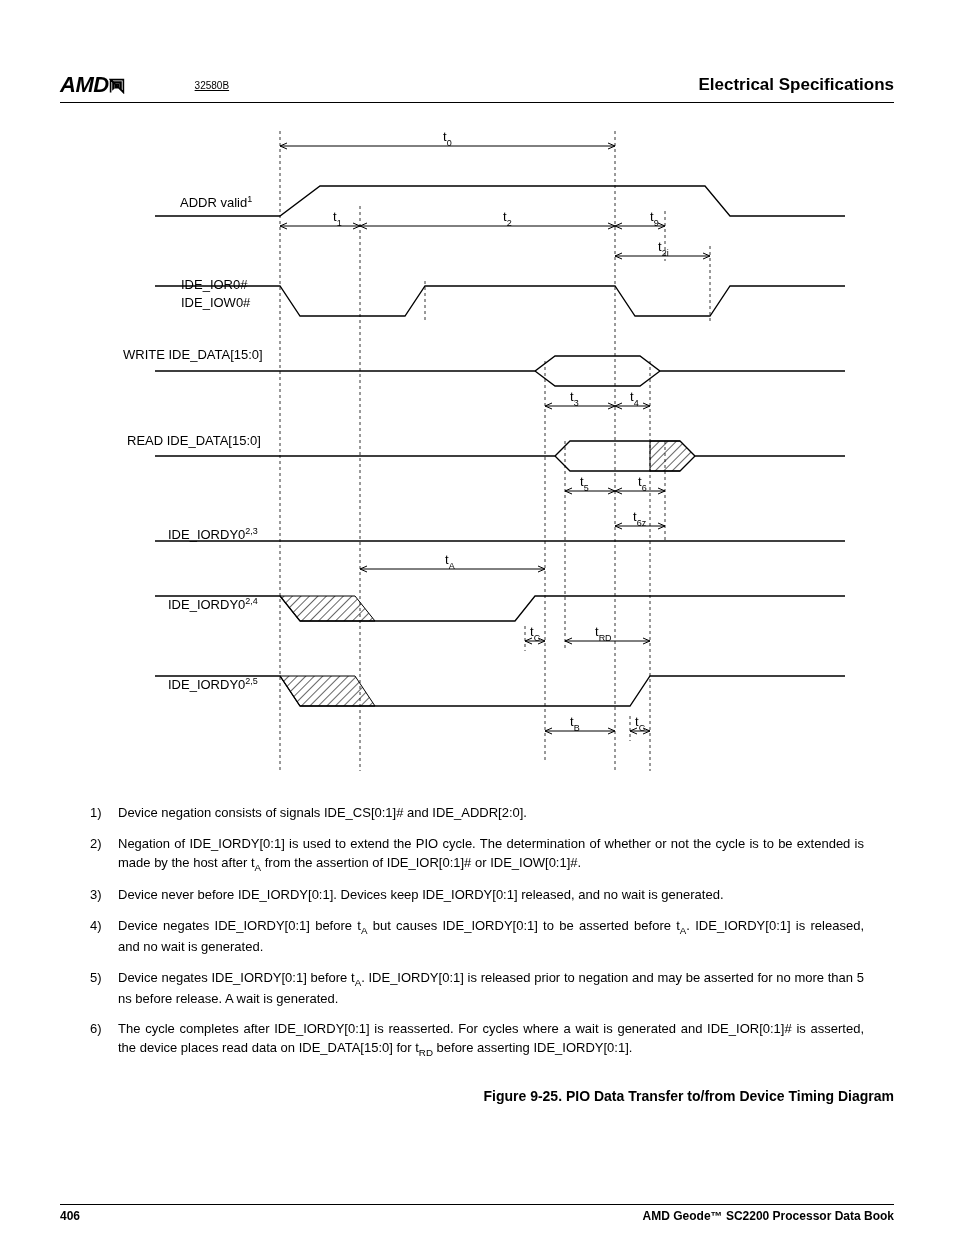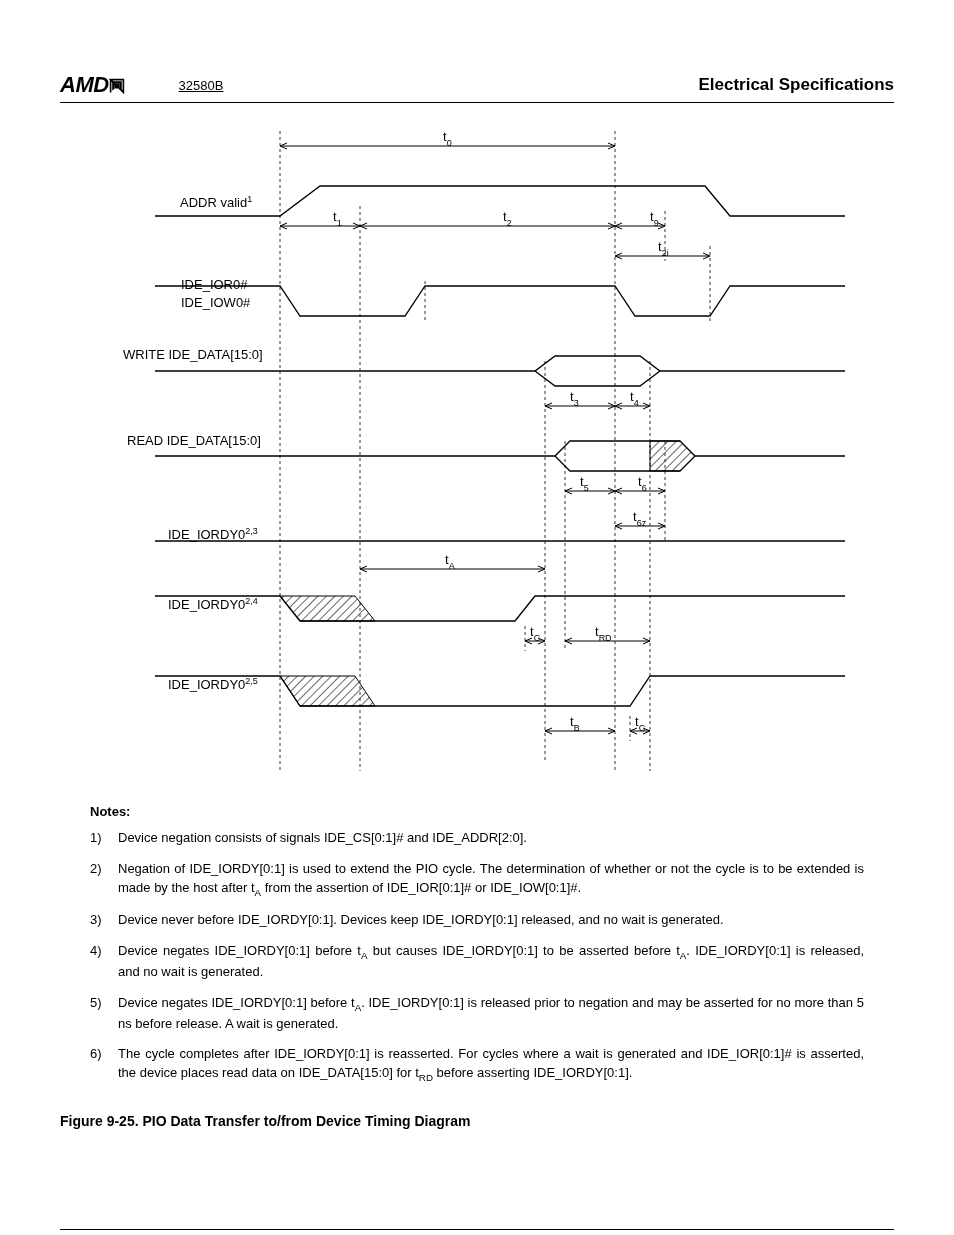--- a/index.html
+++ b/index.html
@@ -1,30 +1,30 @@
 <!DOCTYPE html>
 <html><head>
 <meta charset="utf-8">
 <style>
   * { margin: 0; padding: 0; box-sizing: border-box; }
   body { font-family: Arial, Helvetica, sans-serif; font-size: 13px; background: #fff; color: #000; width: 954px; margin: 0 auto; }
   .page { padding: 72px 60px 40px 60px; }
   .header { display: flex; justify-content: space-between; align-items: center; border-bottom: 1.5px solid #000; padding-bottom: 4px; margin-bottom: 18px; }
-  .hdr-left { display: flex; align-items: center; gap: 54px; }
+  .hdr-left { display: flex; align-items: center; gap: 70px; }
   .logo { font-weight: bold; font-size: 22px; font-style: italic; letter-spacing: -0.5px; }
   .logo-arrow { display: inline-block; width: 16px; height: 16px; position: relative; top: 2px; }
-  .doc-num { font-size: 13px; text-decoration: underline; }
+  .doc-num { font-size: 10px; text-decoration: underline; }
   .hdr-right { font-size: 17px; font-weight: bold; }
   .diagram { margin: 10px 0 20px 45px; }
   .notes-heading { font-weight: bold; font-size: 13px; margin: 10px 0 10px 30px; }
   .notes-list { margin: 0 30px 0 30px; }
   .note-item { display: flex; margin-bottom: 12px; line-height: 1.45; text-align: justify; }
   .note-num { width: 28px; flex-shrink: 0; }
   .note-text { flex: 1; }
-  .figure-caption { text-align: left; font-weight: bold; font-size: 14px; margin-top: 28px; }
+  .figure-caption { text-align: right; font-weight: bold; font-size: 14px; margin-top: 28px; }
   .footer { display: flex; justify-content: space-between; border-top: 1.5px solid #000; padding-top: 4px; margin-top: 100px; font-size: 12px; }
   .footer-left { font-weight: bold; }
   .footer-right { font-weight: bold; }
   sub { font-size: 0.75em; }
   svg text { font-family: Arial, Helvetica, sans-serif; }
 </style>
 </head>
 <body>
 
 <div class="page">
@@ -136,21 +136,20 @@
       <path d="M195 585 L175 555 L250 555 L270 585 Z" fill="url(#hatch)" stroke="#000" stroke-width="1"></path>
 
       <line x1="440" y1="610" x2="510" y2="610" stroke="#000" stroke-width="1" marker-start="url(#arrL)" marker-end="url(#arrR)"></line>
       <text x="465" y="605" font-size="13"><tspan>t</tspan><tspan baseline-shift="sub" font-size="9">B</tspan></text>
       <line x1="525" y1="610" x2="545" y2="610" stroke="#000" stroke-width="1" marker-start="url(#arrL)" marker-end="url(#arrR)"></line>
       <text x="530" y="605" font-size="13"><tspan>t</tspan><tspan baseline-shift="sub" font-size="9">C</tspan></text>
       <line x1="525" y1="595" x2="525" y2="620" stroke="#000" stroke-width="0.8" stroke-dasharray="3 3"></line>
     </svg>
   </div>
 
-  <div class="notes-heading">Notes:</div>
   <div class="notes-list">
       <div class="note-item">
         <div class="note-num">1)</div>
         <div class="note-text">Device negation consists of signals IDE_CS[0:1]# and IDE_ADDR[2:0].</div>
       </div>
       <div class="note-item">
         <div class="note-num">2)</div>
         <div class="note-text">Negation of IDE_IORDY[0:1] is used to extend the PIO cycle. The determination of whether or not the cycle is to be extended is made by the host after t<sub>A</sub> from the assertion of IDE_IOR[0:1]# or IDE_IOW[0:1]#.</div>
       </div>
       <div class="note-item">

